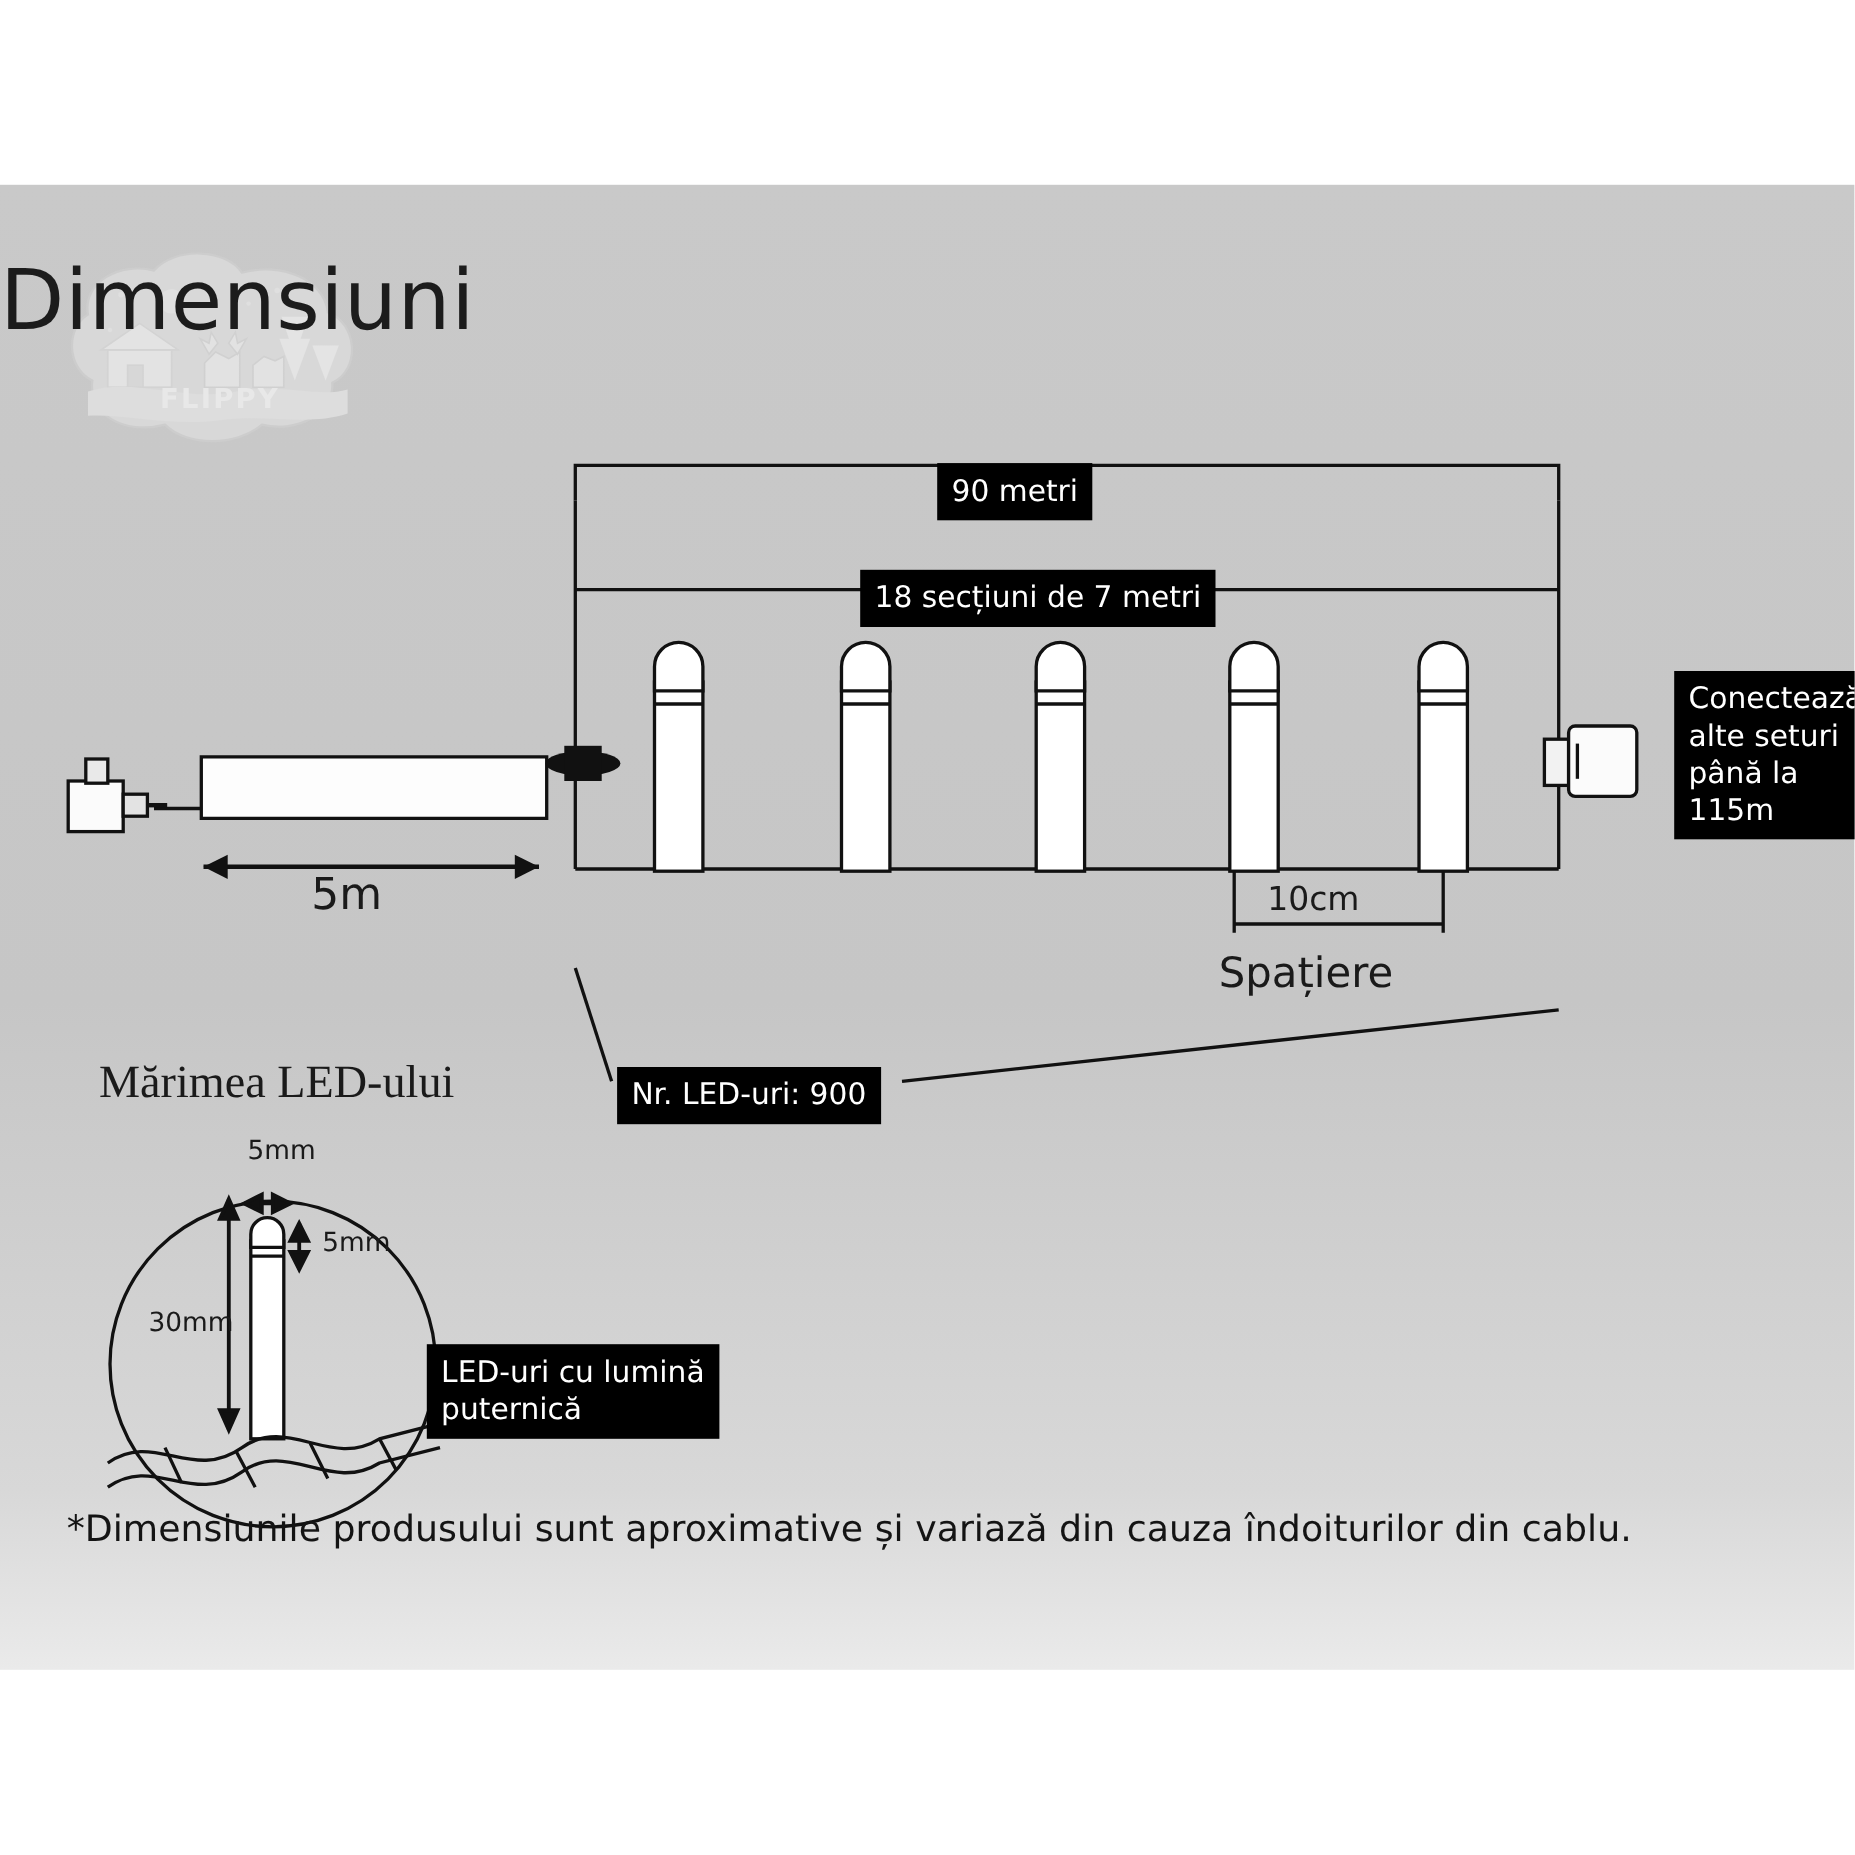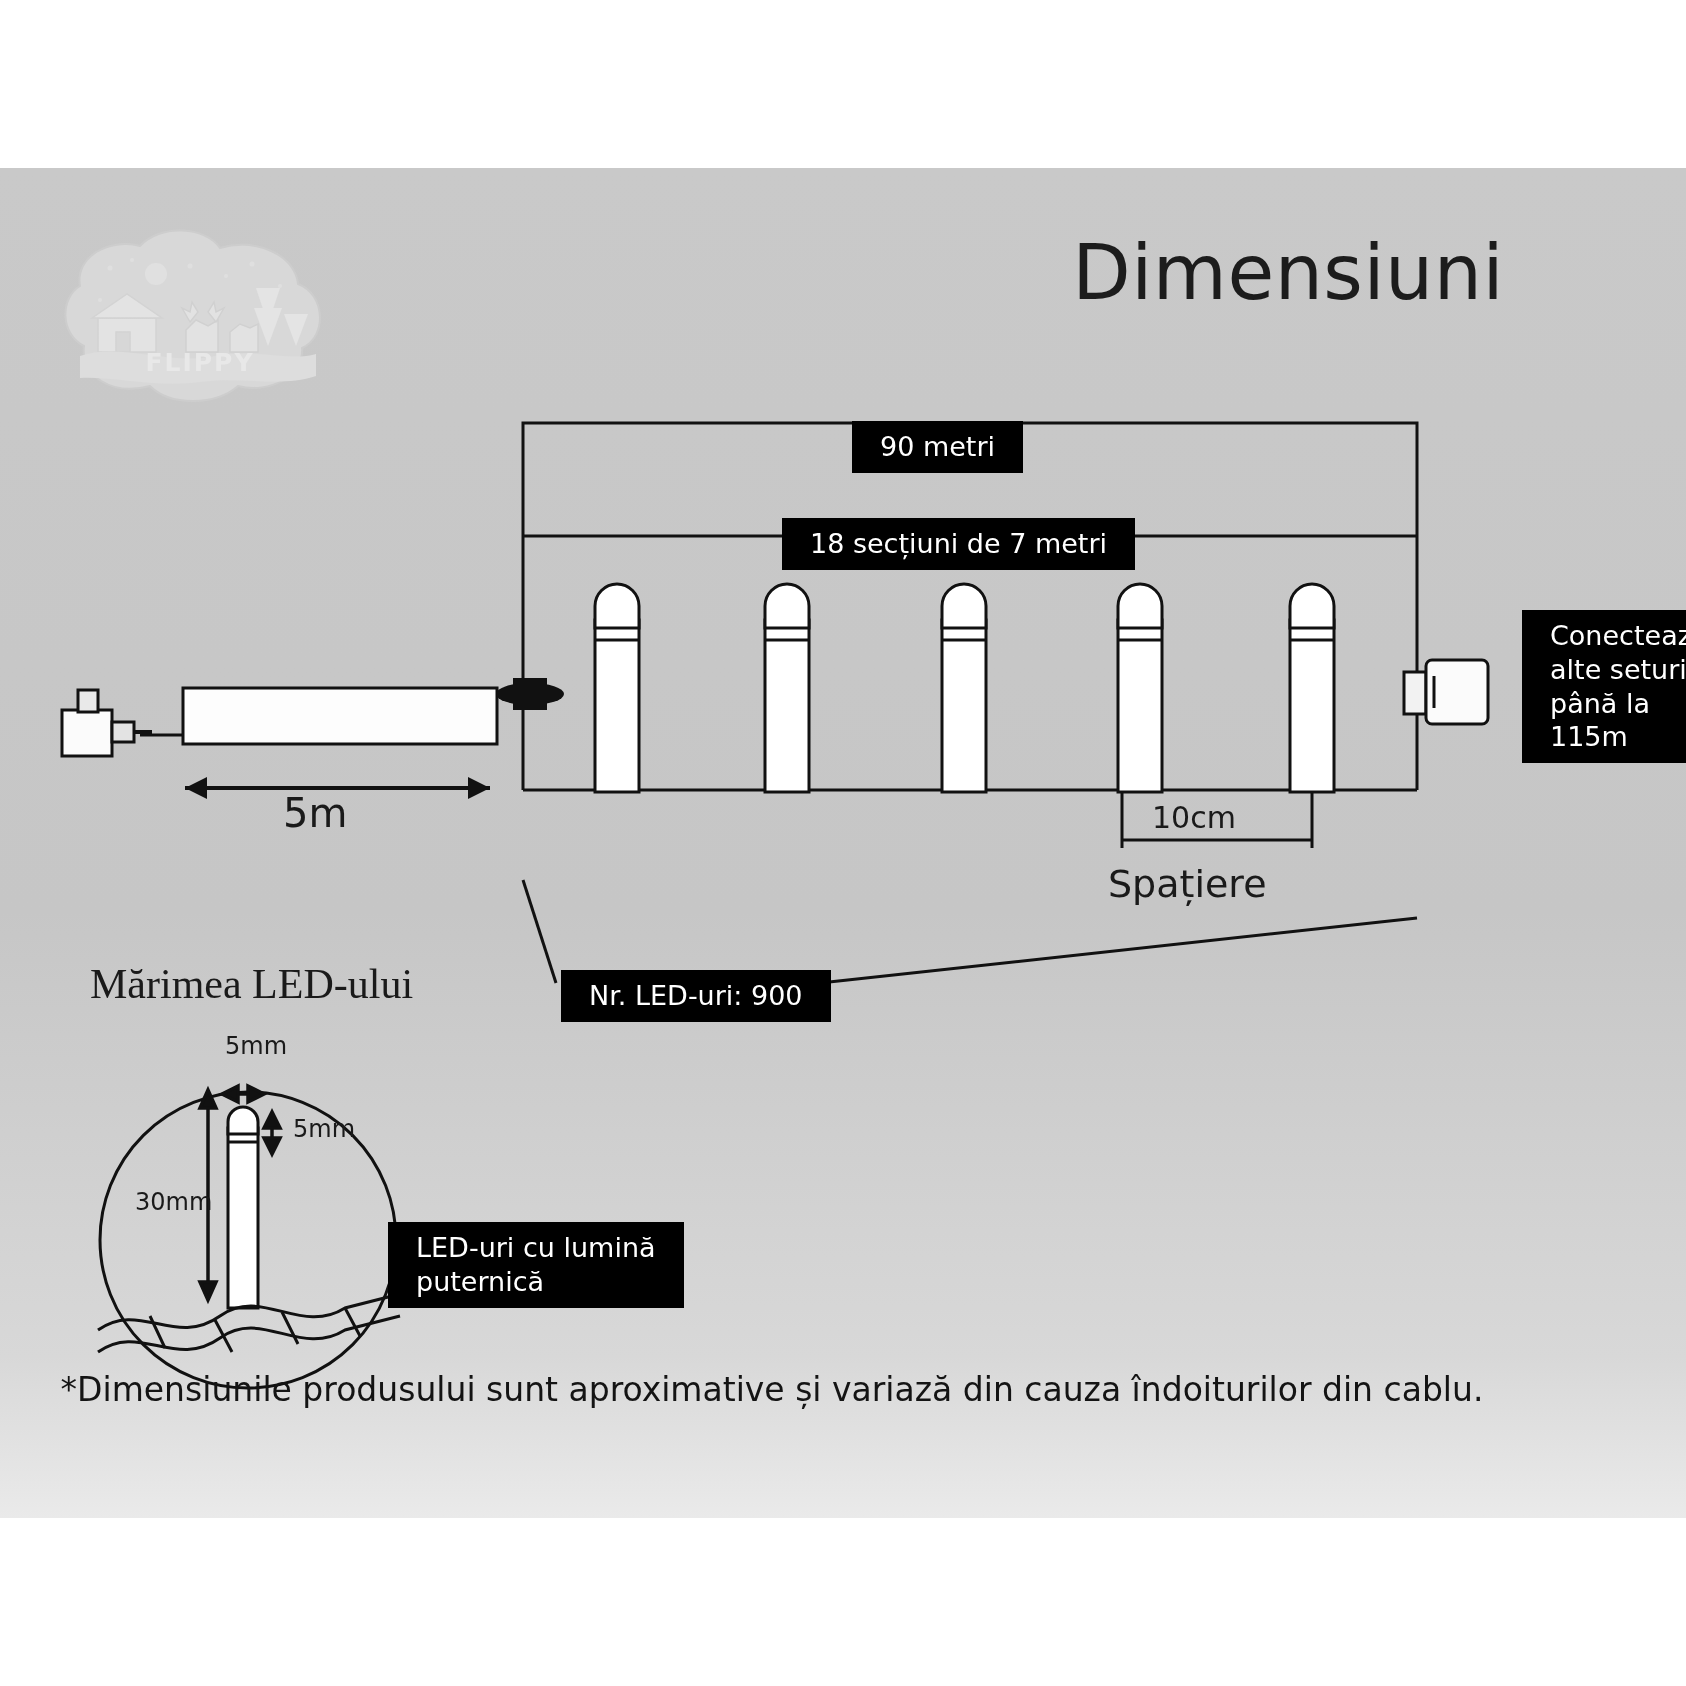--- a/index.html
+++ b/index.html
@@ -57,32 +57,32 @@
     top: 160px;
     font-size: 34px;
     font-family: "DejaVu Serif", serif;
     font-style: italic;
   }
   #title {
     position: absolute;
     left: 0;
     top: 228px;
     width: 1504px;
-    text-align: right;
+    text-align: left;
     font-size: 76px;
     color: #1c1c1c;
     letter-spacing: .5px;
   }
   .tag {
     position: absolute;
     background: #000000;
     color: #ffffff;
     font-size: 27px;
     line-height: 1.25;
-    padding: 9px 28px;
+    padding: 9px 13px;
     white-space: pre-line;
     box-sizing: border-box;
   }
   .plain {
     position: absolute;
     color: #1a1a1a;
   }
   #footnote {
     position: absolute;
     left: 0;

